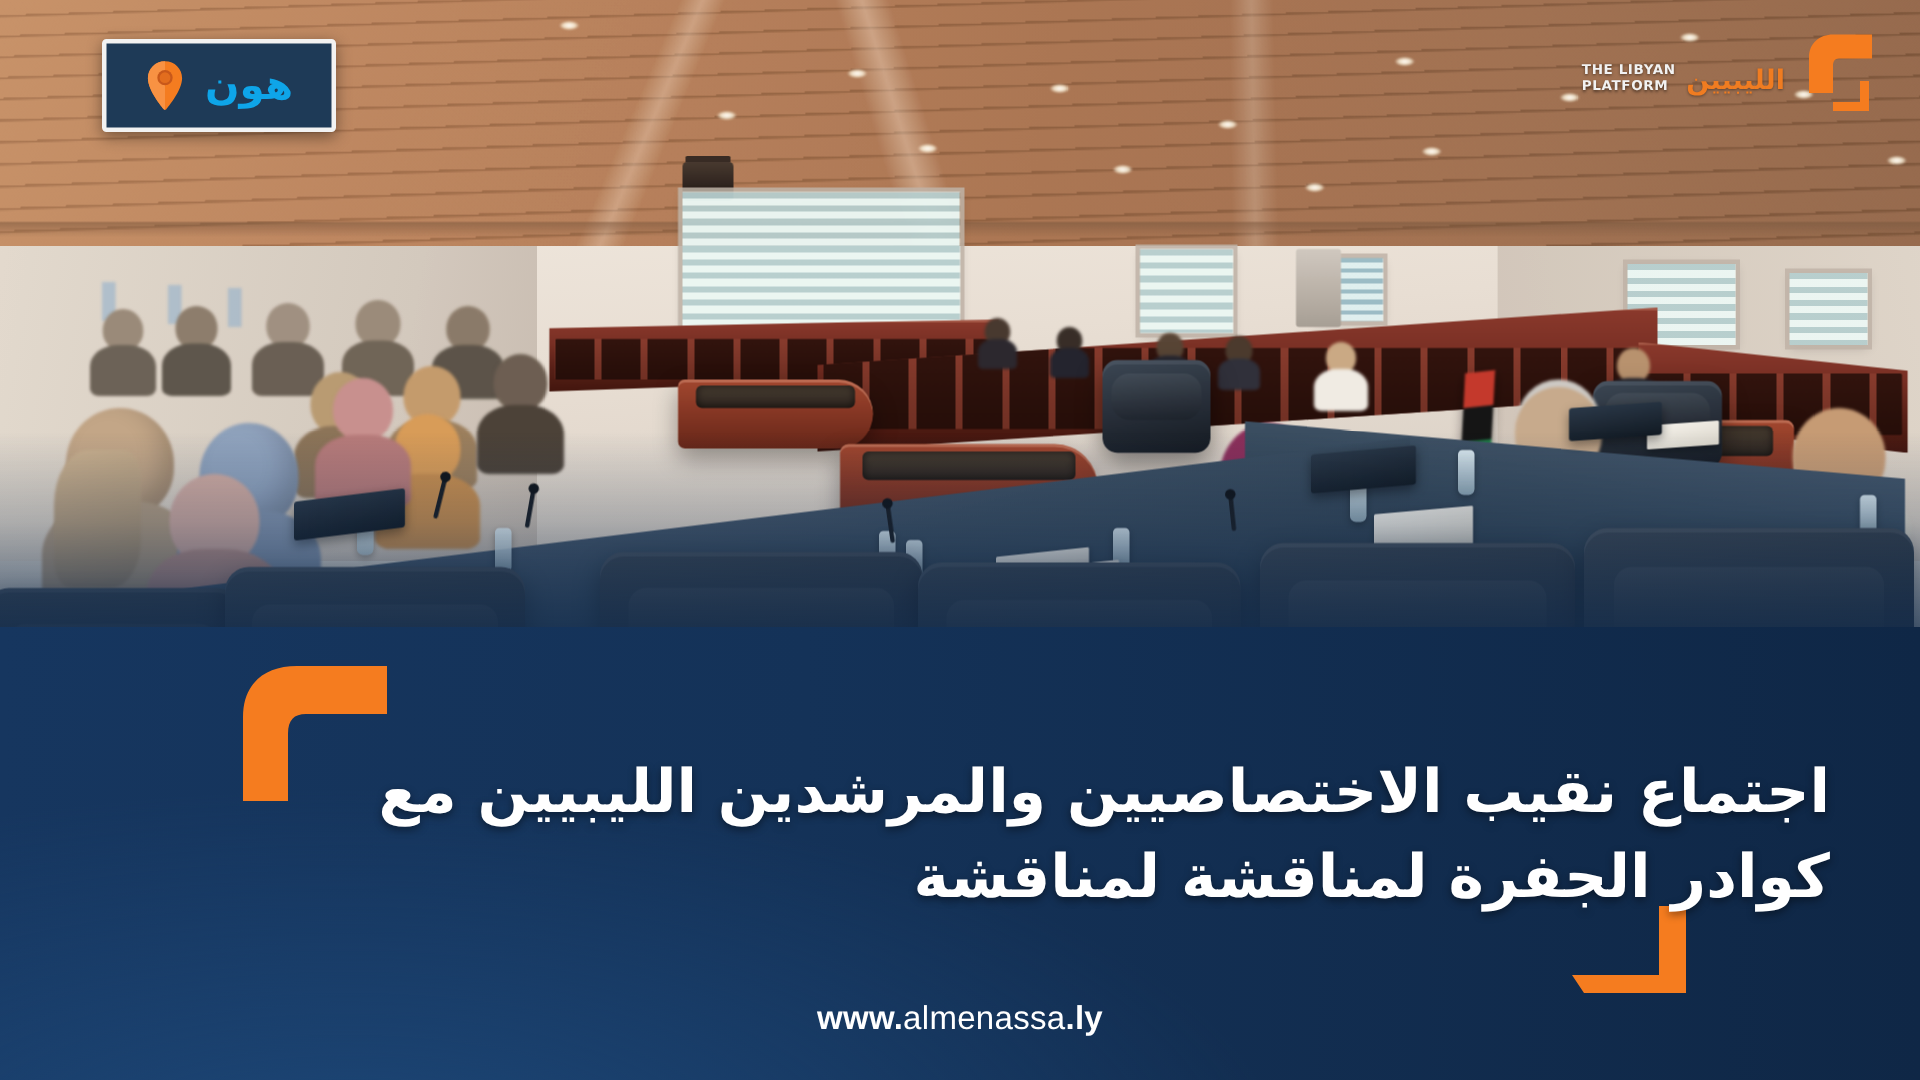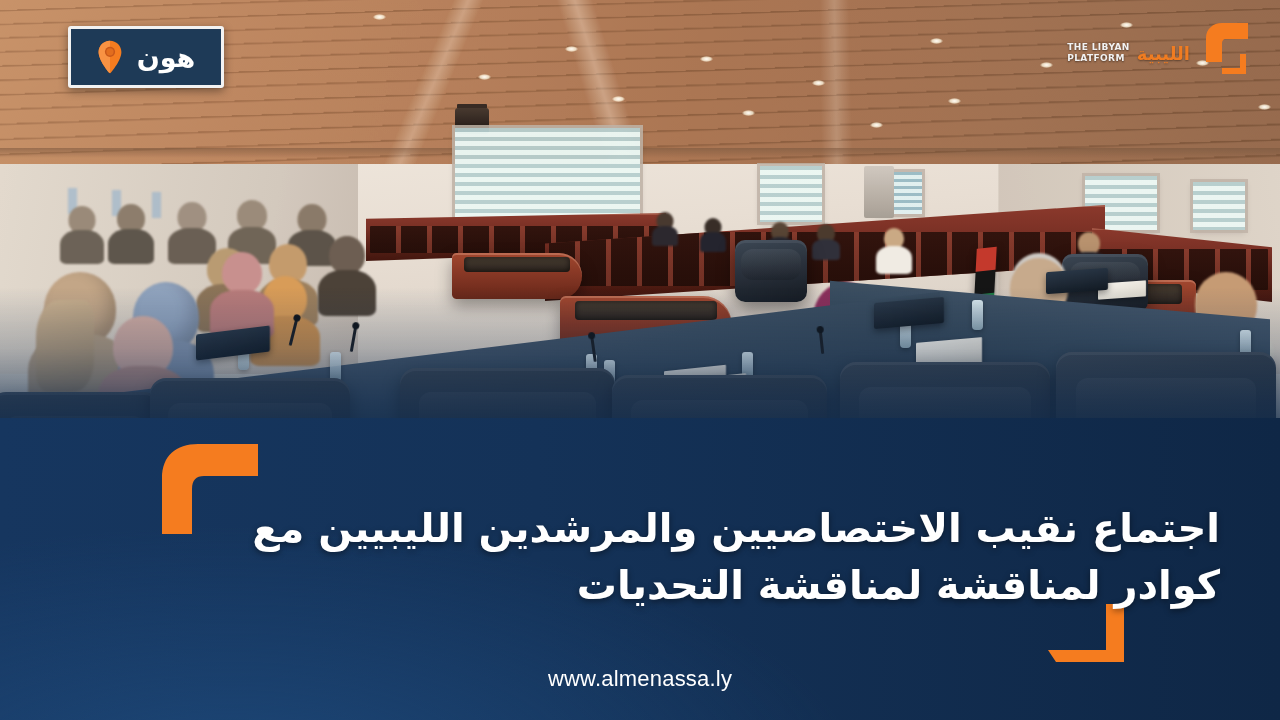--- a/index.html
+++ b/index.html
@@ -322,21 +322,21 @@
     border: 3px solid #f2f2f2;
     border-radius: 3px;
     box-shadow: 0 3px 10px rgba(0,0,0,0.4);
     display: flex;
     flex-direction: row-reverse;
     align-items: center;
     justify-content: center;
     gap: 14px;
   }
   .loc-text {
-    color: #ffffff;
+    color: #0ea5e9;
     font-size: 27px;
     font-weight: bold;
     direction: rtl;
     letter-spacing: 1px;
     line-height: 1;
   }
   .pin { width: 26px; height: 34px; display: block; }
 
   
   .logo {
@@ -411,21 +411,21 @@
     position: absolute;
     left: 0; right: 0;
     top: 666px;
     text-align: center;
     color: #ffffff;
     font-size: 22px;
     letter-spacing: 0.2px;
     font-family: "Liberation Sans", "DejaVu Sans", sans-serif;
   }
   .site b { font-weight: normal; }
-  .site .thin { font-weight: normal; }
+  .site .thin { font-weight: bold; }
 </style>
 </head>
 <body>
 
 <div id="card">
 
   <div class="photo">
 
     <div class="wall"></div>
     <div class="wall-left"></div>
@@ -621,41 +621,41 @@
       <path d="M13 0.8C6.6 0.8 1.6 5.8 1.6 12.1c0 8.2 9.5 19.4 10.4 20.5a1.3 1.3 0 0 0 2 0c0.9-1.1 10.4-12.3 10.4-20.5C24.4 5.8 19.4 0.8 13 0.8z" fill="#f47c20"></path>
       <path d="M13 0.8C6.6 0.8 1.6 5.8 1.6 12.1c0 8.2 9.5 19.4 10.4 20.5a1.3 1.3 0 0 0 1 0.5V0.8z" fill="#f89243"></path>
       <circle cx="13" cy="11.8" r="5.1" fill="#c8581a"></circle>
       <circle cx="13" cy="11.8" r="3.6" fill="#e26d1e"></circle>
     </svg>
   </div>
 
   <div class="logo">
     <div class="logo-words">
       <div class="logo-sub">
-        <span class="logo-ar2">الليبية</span>
+        <span class="logo-ar2">الليبيين</span>
         <span class="logo-en">
           <span>THE LIBYAN</span><br><span>PLATFORM</span>
         </span>
       </div>
     </div>
     <svg class="logo-mark" viewBox="0 0 62 66">
       <path d="M10 44 V20 C10 11 17 5 26 5 H52 V21 H30 C27 21 26 23 26 26 V44 Z" fill="#f57c1f"></path>
       <path d="M50 36 V56 H26 V50 H44 V36 Z" fill="#f57c1f"></path>
     </svg>
   </div>
 
   <svg class="bracket-tl" viewBox="0 0 96 92">
     <path d="M0 92 V36 C0 14 14 2 36 2 H96 V34 H42 C34 34 30 38 30 47 V92 Z" fill="#f57c1f"></path>
   </svg>
   <svg class="bracket-br" viewBox="0 0 76 58">
     <path d="M76 0 L76 46 L76 58 H8 L0 46 H58 L58 0 Z" fill="#f57c1f"></path>
   </svg>
 
   <div class="caption">
     <span>اجتماع نقيب الاختصاصيين والمرشدين الليبيين مع كوادر</span>
-    <span>لمناقشة لمناقشة التحديات</span>
+    <span>الجفرة لمناقشة لمناقشة</span>
   </div>
 
   <div class="site">
     <span class="thin">www.</span><b>almenassa</b><span class="thin">.ly</span>
   </div>
 
 </div>
 
 </body></html>

